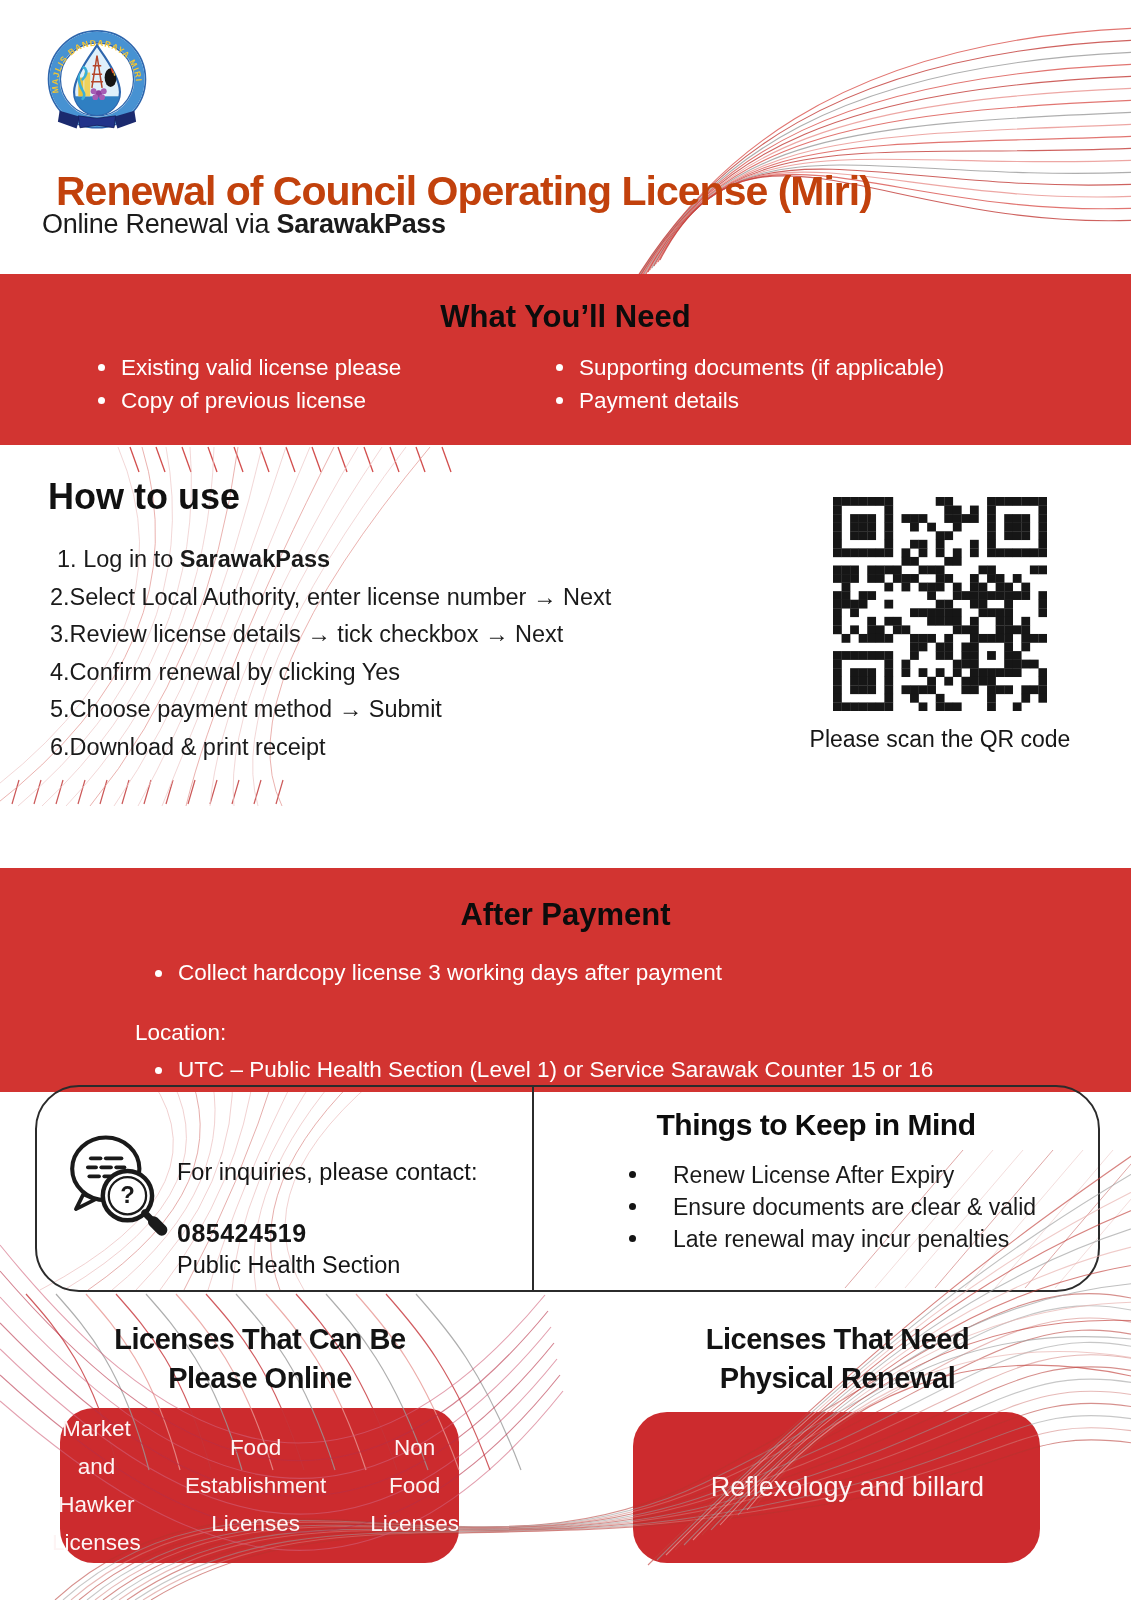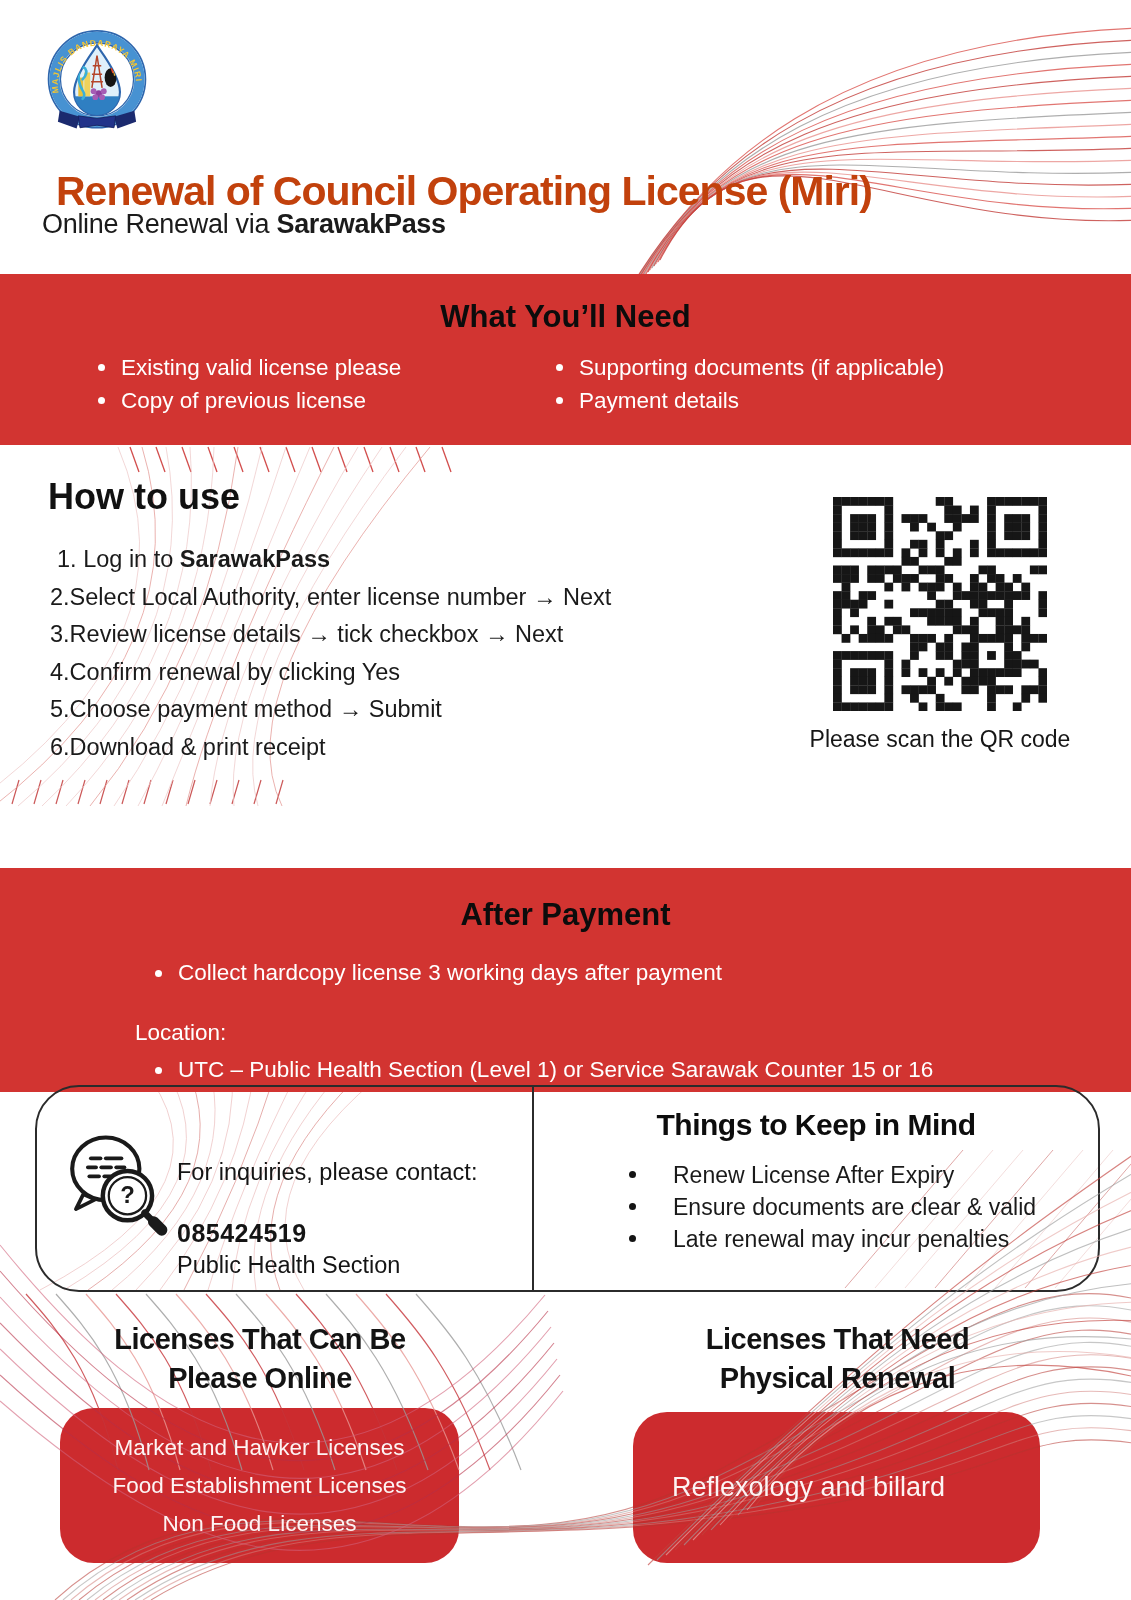--- a/index.html
+++ b/index.html
@@ -53,22 +53,22 @@
   .things li{display:flex;font-size:23px;line-height:32px;color:#1a1a1a;gap:20px;}
 
   .col-title{top:1320px;text-align:center;font-size:29px;font-weight:bold;color:#131313;
              line-height:39px;letter-spacing:-0.5px;}
   .col-title.online{left:55px;width:410px;}
   .col-title.physical{left:630px;width:415px;}
 
   .redbox{background:#cc2b2e;border-radius:34px;}
   .box-online{left:60px;top:1408px;width:399px;height:155px;}
   .box-physical{left:633px;top:1412px;width:407px;height:151px;}
-  .redbox-text{display:flex;flex-direction:column;justify-content:center;align-items:center;
-               text-align:center;color:#fdf4f4;}
+  .redbox-text{display:flex;flex-direction:row;justify-content:flex-end;align-items:center;
+               text-align:center;color:#fdf4f4;gap:44px;}
   .online-text{left:60px;top:1408px;width:399px;height:155px;font-size:22.5px;line-height:38px;}
   .physical-text{left:633px;top:1412px;width:351px;height:151px;font-size:27px;}
 </style>
 </head>
 <body>
 
 <div id="page">
 
   <svg id="decor-under" class="decor under" viewBox="0 0 1131 1600">
       <path d="M 628 292 C 700 170, 830 40, 1140 28" stroke="#d9534e" fill="none" stroke-width="1.1" opacity="0.8"></path>

